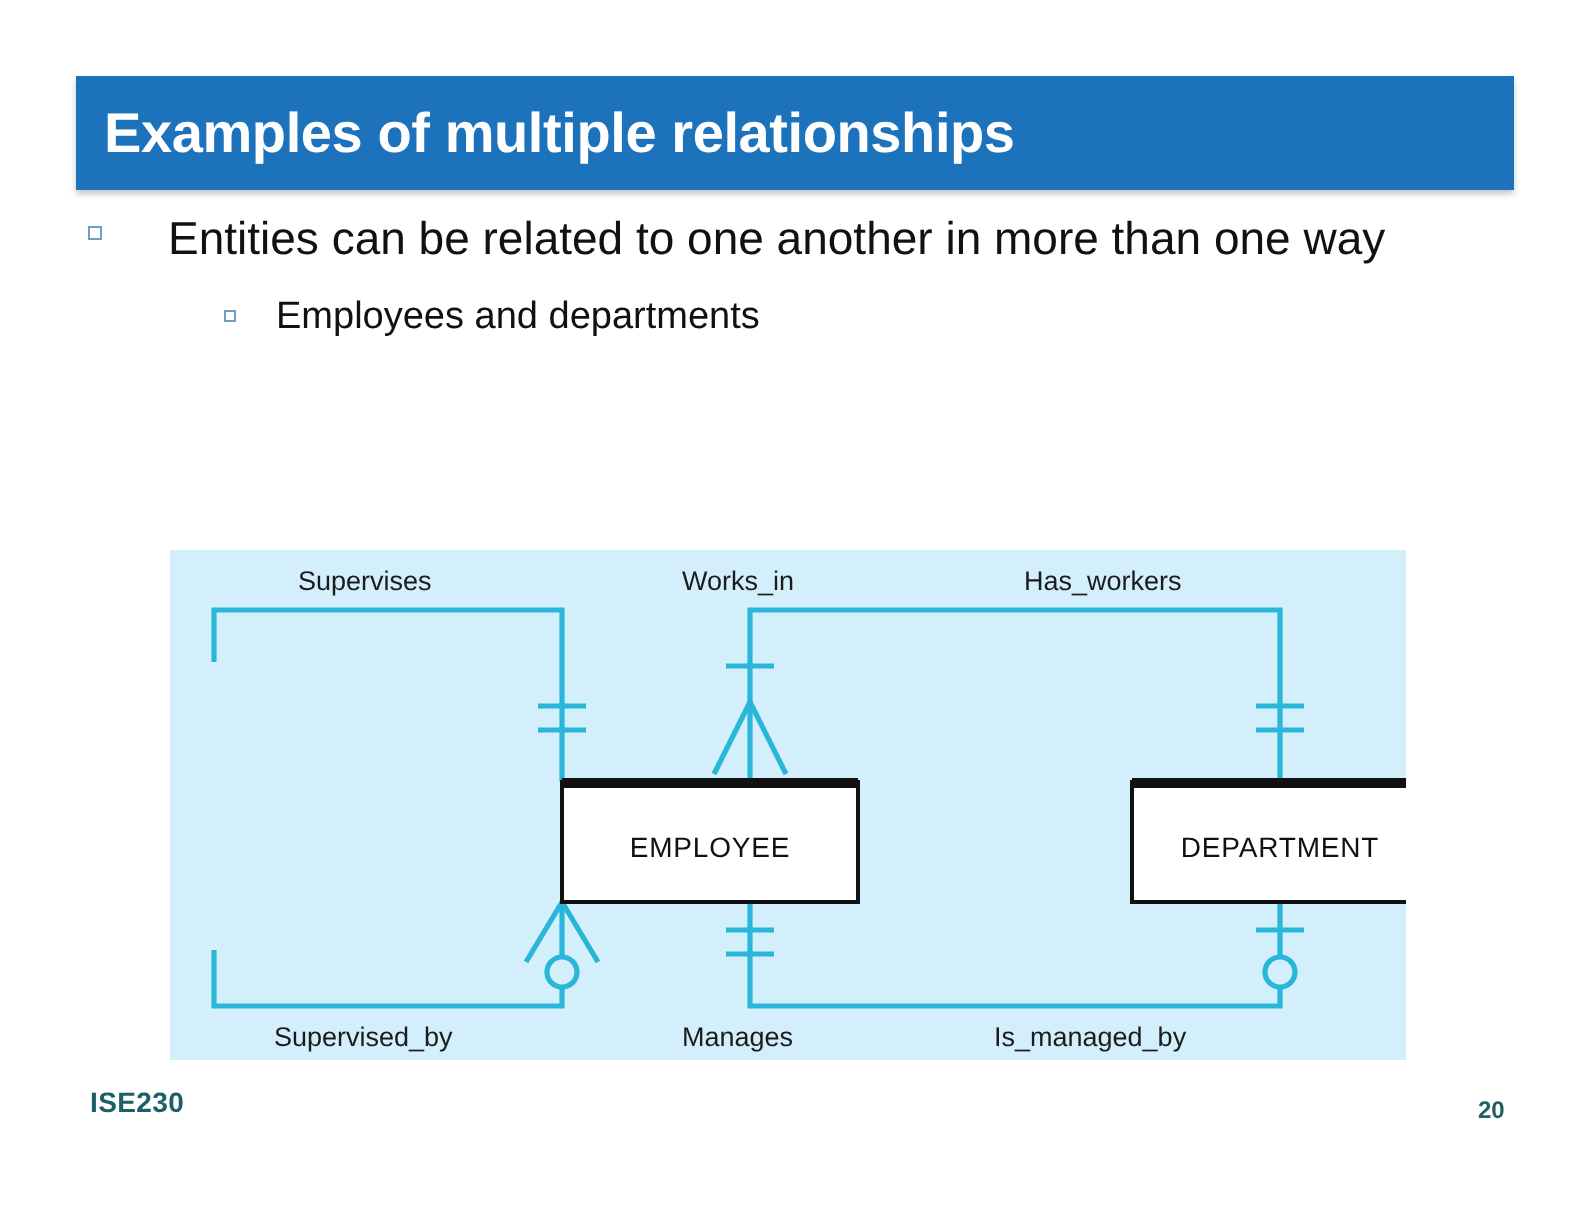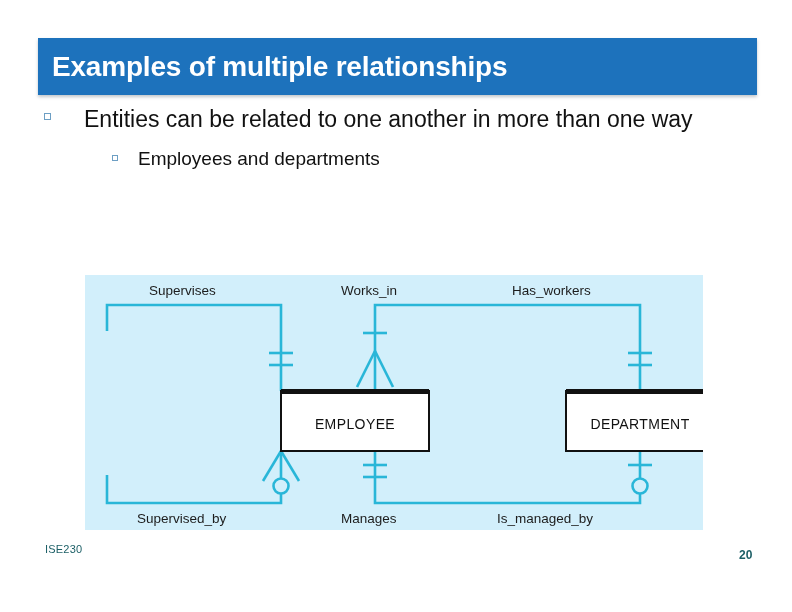--- a/index.html
+++ b/index.html
@@ -117,22 +117,22 @@
     font-size: 14px;
     fill: #111111;
     letter-spacing: 0.4px;
   }
 
   
   #footer-left {
     position: absolute;
     left: 45px;
     top: 543px;
-    font-size: 11px;
-    font-weight: normal;
+    font-size: 14px;
+    font-weight: bold;
     color: #1f5f६6;
     color: #1c5f66;
     letter-spacing: 0.2px;
     text-align: right;
   }
   #footer-page {
     position: absolute;
     left: 713px;
     top: 548px;
     font-size: 12px;

